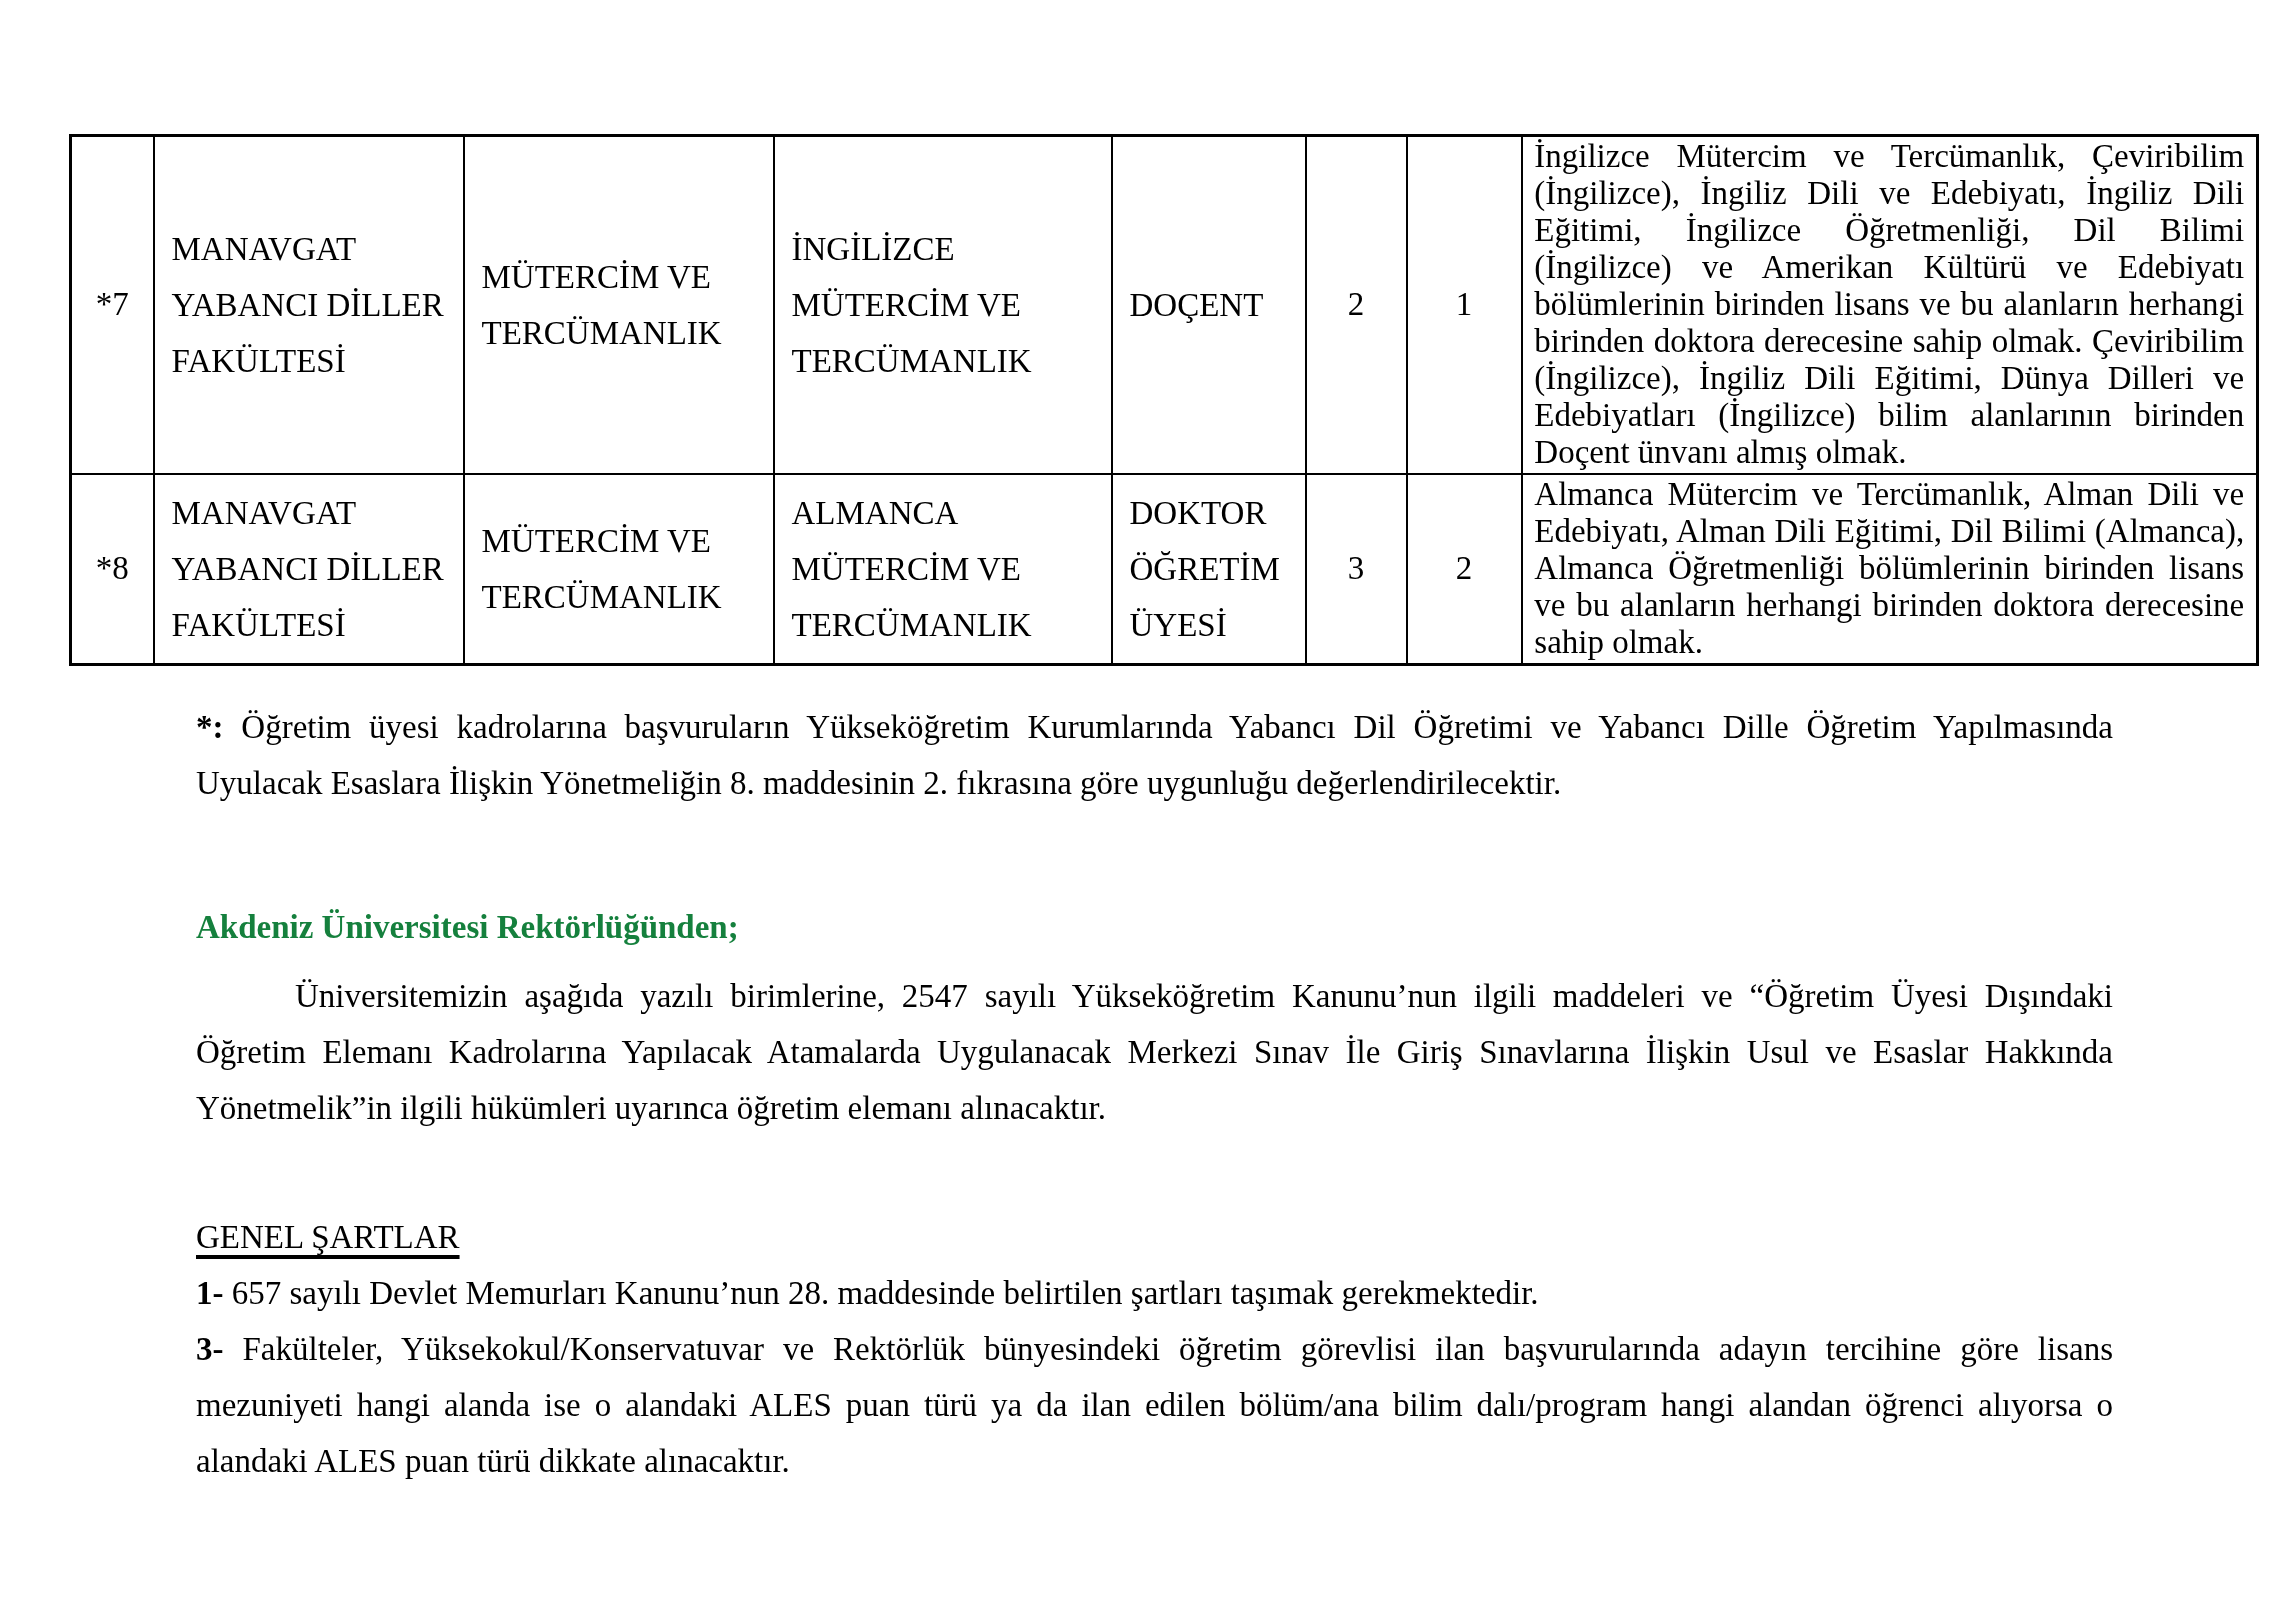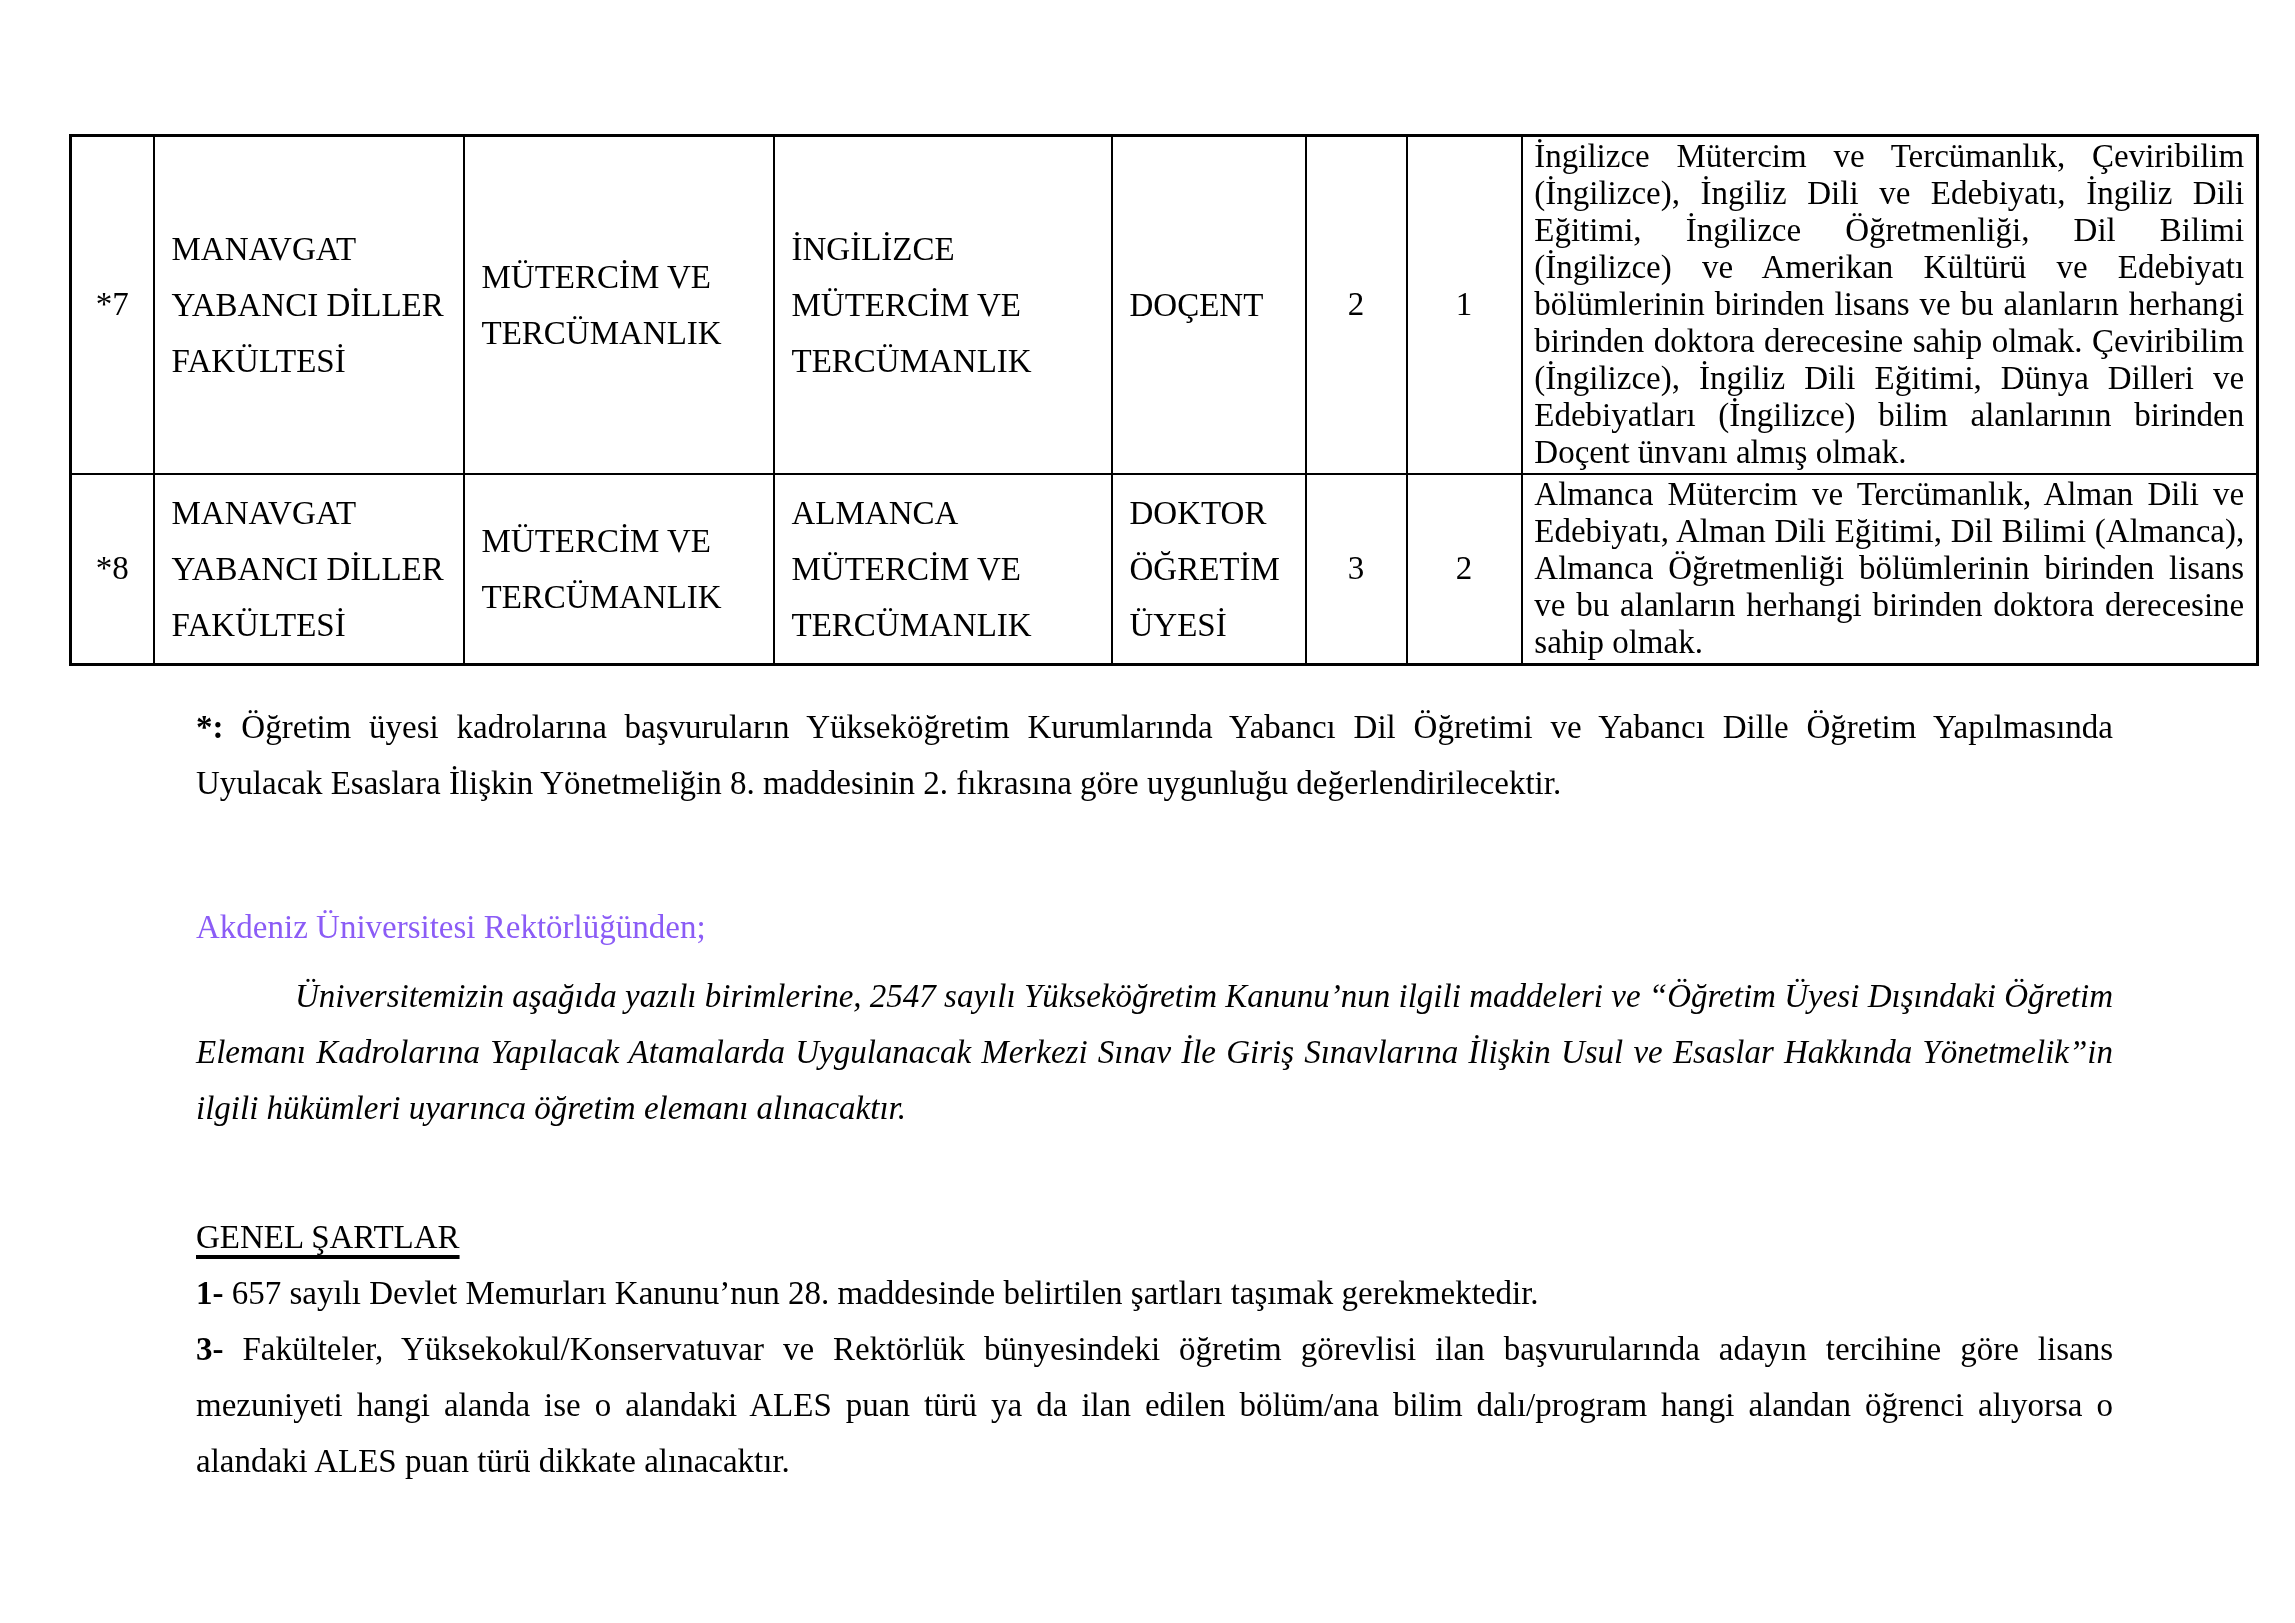--- a/index.html
+++ b/index.html
@@ -56,36 +56,35 @@
   }
   .footnote {
     margin: 33px 0 0 0;
     line-height: 56px;
     text-align: justify;
   }
   .marker { font-weight: bold; }
 
   .src-heading {
     margin: 93px 0 16px 0;
-    font-weight: normal;
-    color: #8b5cf6;
+    font-weight: bold;
+    color: #15803d;
     line-height: 46px;
   }
   .doc-title {
     margin: 19.6px 0 0 0;
     text-align: center;
     font-weight: bold;
     line-height: 46px;
   }
   .intro {
     margin: 18.3px 0 0 0;
     line-height: 56px;
     text-align: justify;
     text-indent: 99px;
-    font-style: italic;
   }
 
   .section-heading {
     margin: 73px 0 0 0;
     line-height: 56px;
   }
   .section-heading span {
     font-weight: normal;
     text-decoration: underline;
     text-decoration-thickness: 3.9px;

